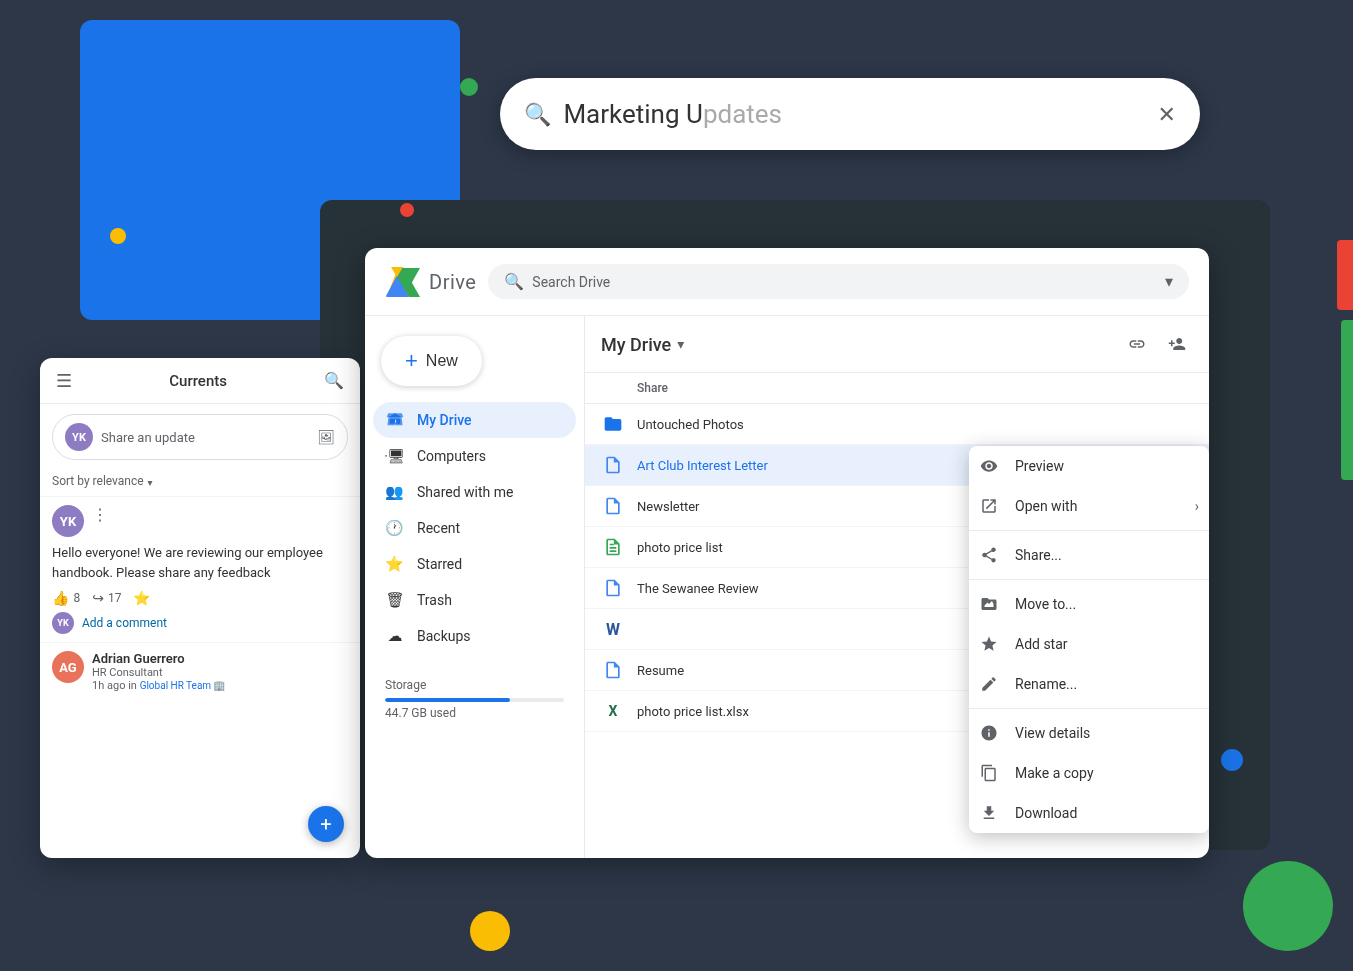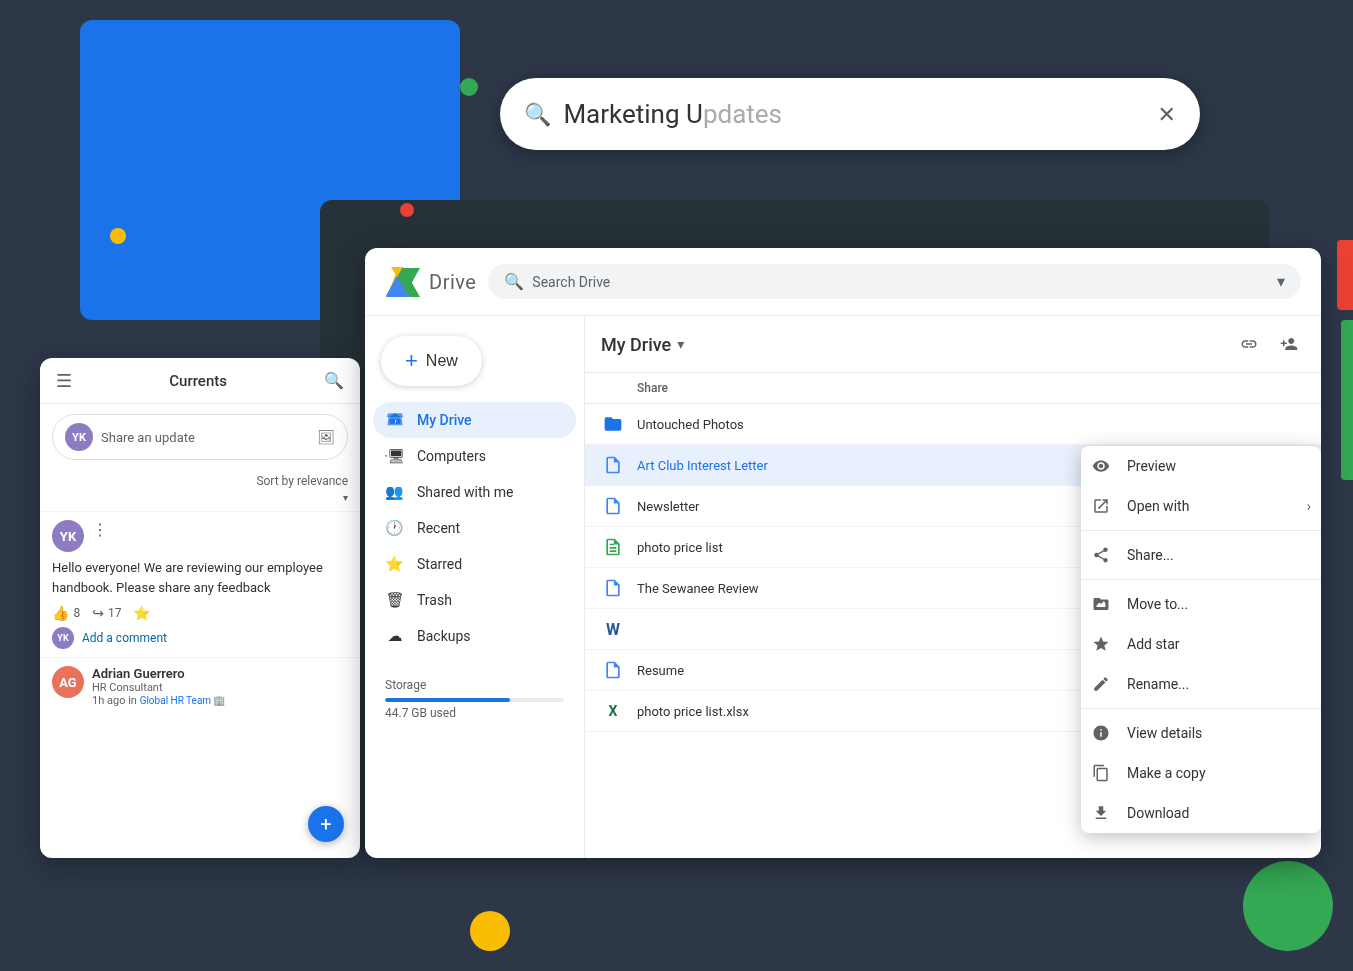--- a/index.html
+++ b/index.html
@@ -65,21 +65,20 @@
       padding: 8px 12px;
       gap: 8px;
     }
     .sort-bar {
       padding: 4px 12px 8px;
       font-size: 12px;
       color: #5f6368;
       display: flex;
       align-items: flex-end;
       gap: 4px;
-      flex-direction: column;
     }
     .post-item {
       padding: 8px 12px;
       border-top: 1px solid #f1f3f4;
     }
     .post-author {
       display: flex;
       align-items: flex-start;
       gap: 8px;
     }
@@ -454,21 +453,21 @@
           <span class="team-tag">Global HR Team</span>
           <span class="team-tag"> 🏢</span>
         </div>
       </div>
     </div>
   </div>
 
   <div style="position:absolute; bottom:16px; right:16px; width:36px; height:36px; background:#1a73e8; border-radius:50%; display:flex; align-items:center; justify-content:center; color:white; font-size:20px; box-shadow: 0 2px 8px rgba(0,0,0,0.3); cursor:pointer;">+</div>
 </div>
 
-<div class="drive-card" style="left:365px; top:248px; width:956px; height:610px;">
+<div class="drive-card" style="left:365px; top:248px; width:844px; height:610px;">
 
   <div class="drive-header">
     <div class="drive-logo">
 
       <svg width="36" height="32" viewBox="0 0 36 32">
         <polygon points="18,2 34,30 2,30" fill="none" stroke="none"></polygon>
         <polygon points="13,2 29,30 2,30" fill="#fbbc04"></polygon>
         <polygon points="13,2 36,2 22,27" fill="#34a853" transform="translate(-1,0)"></polygon>
         <polygon points="0,30 14,4 22,18 8,30" fill="#4285f4" transform="translate(1,0)"></polygon>
 

